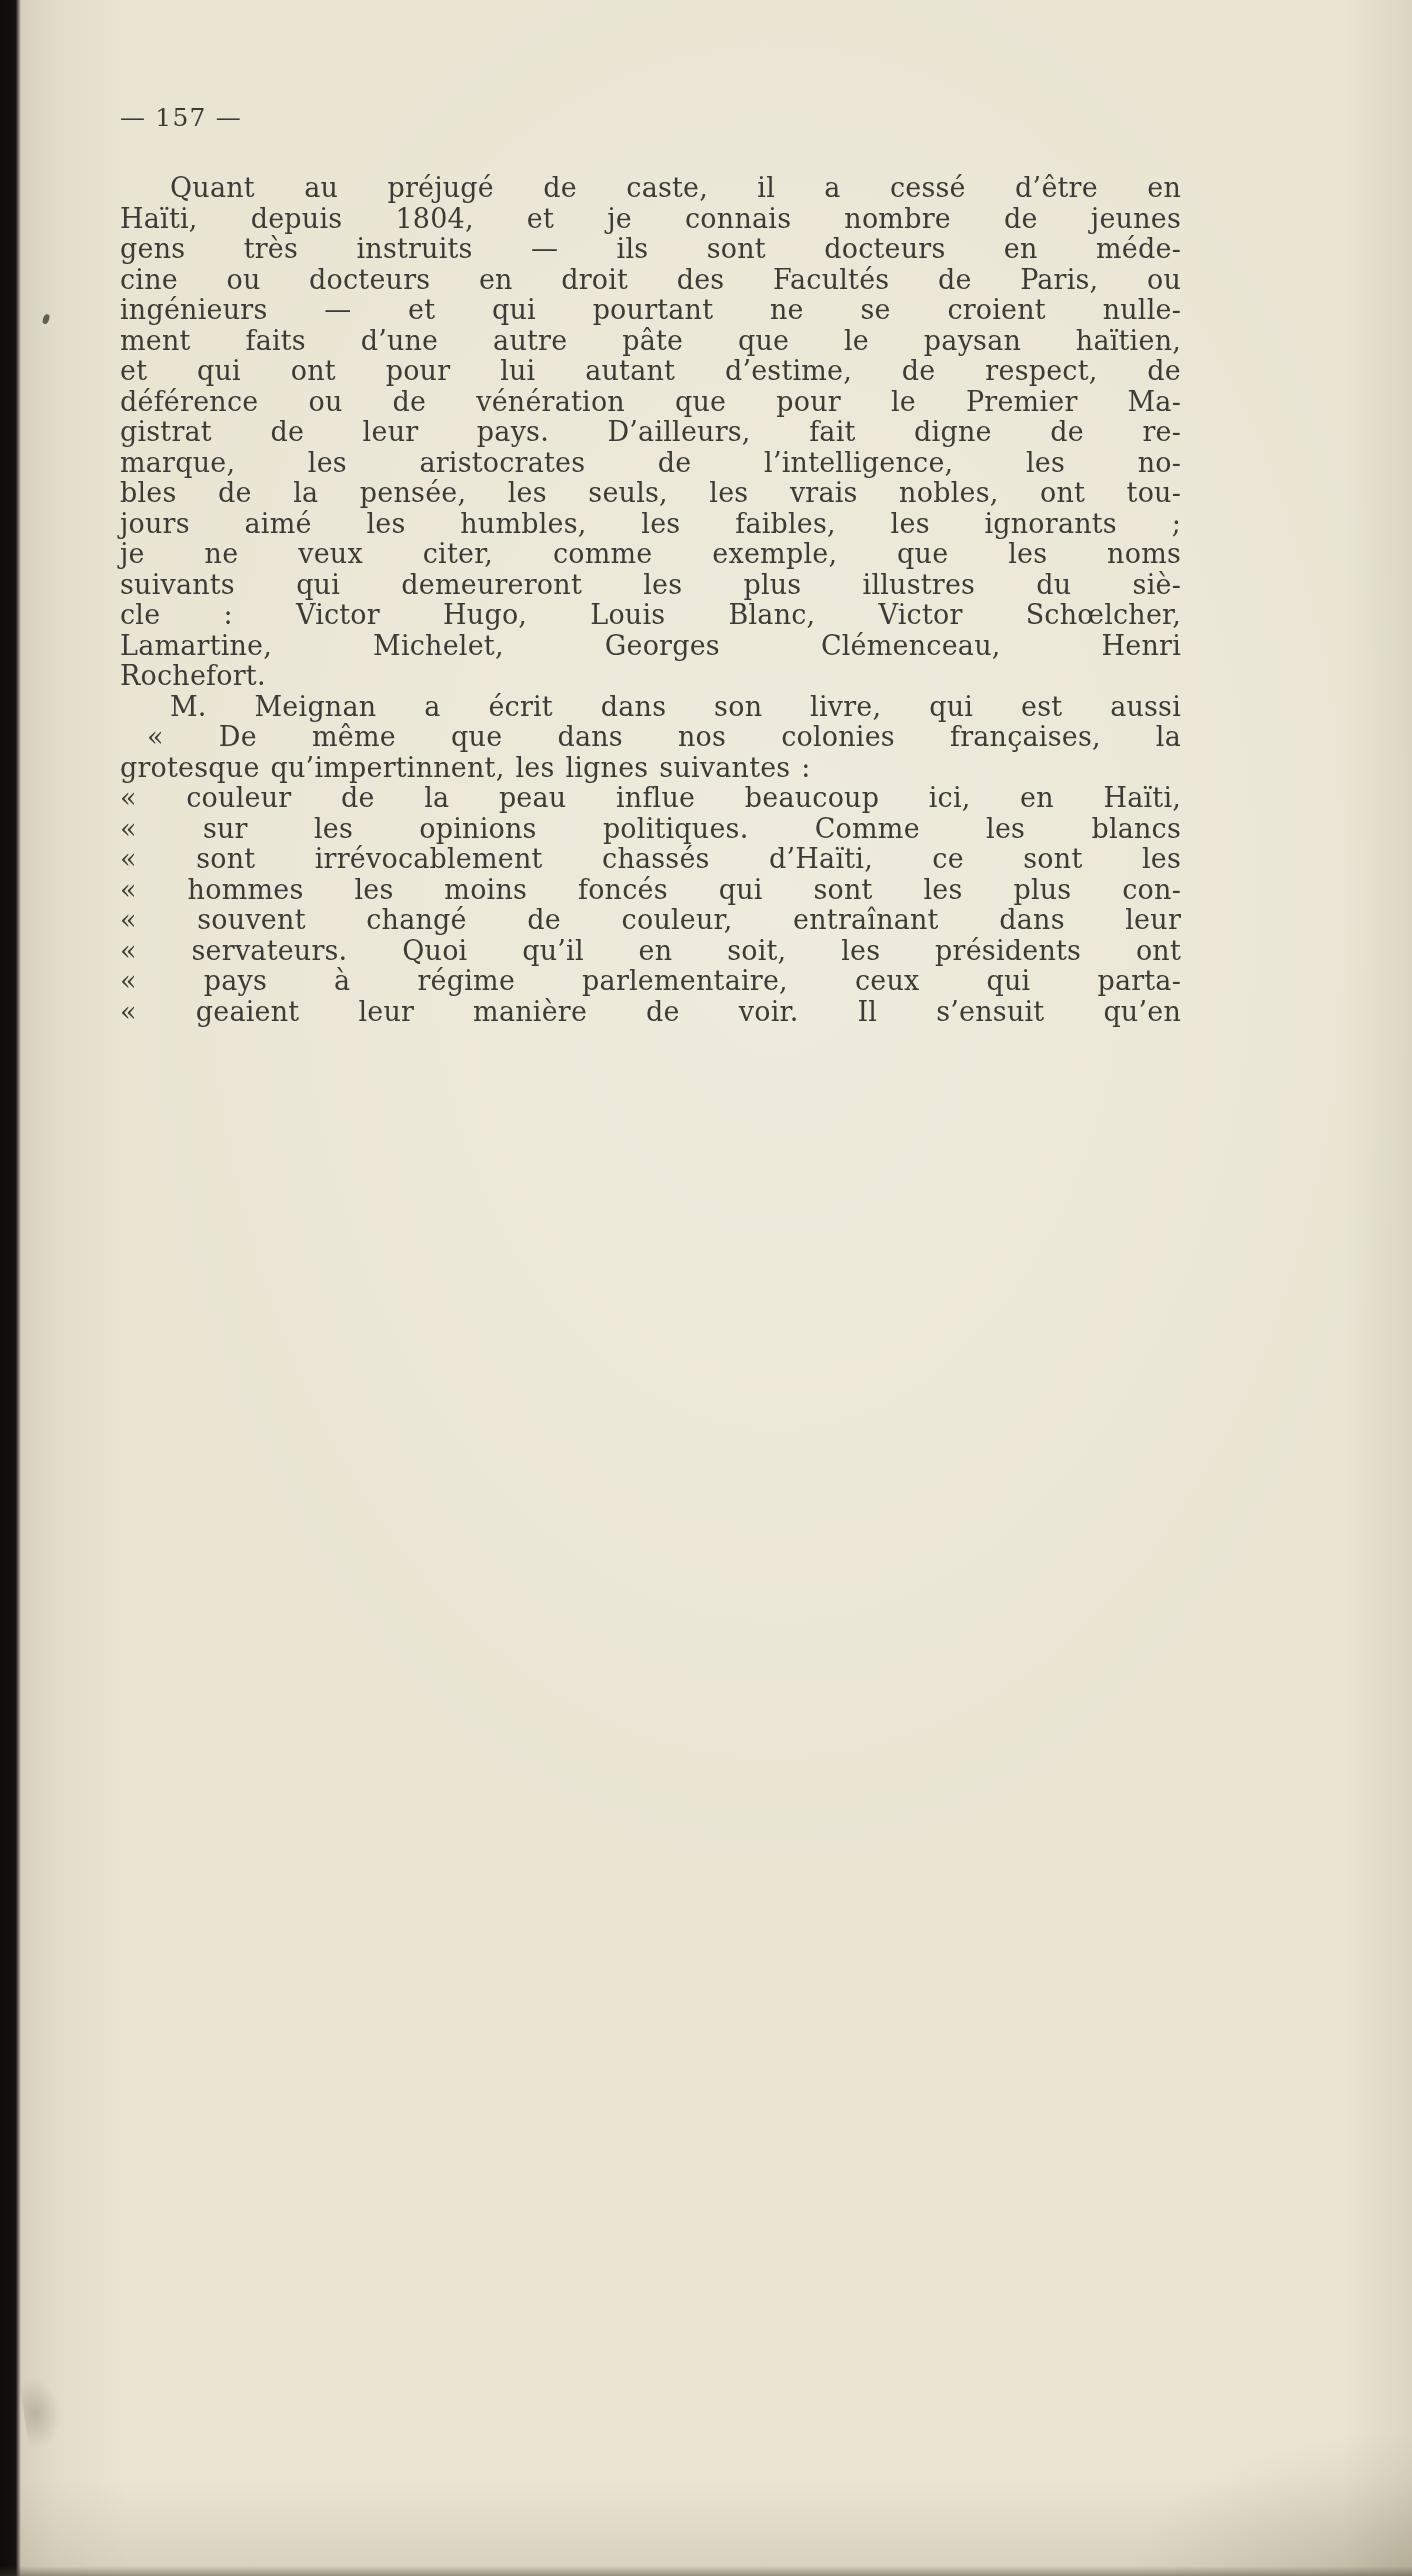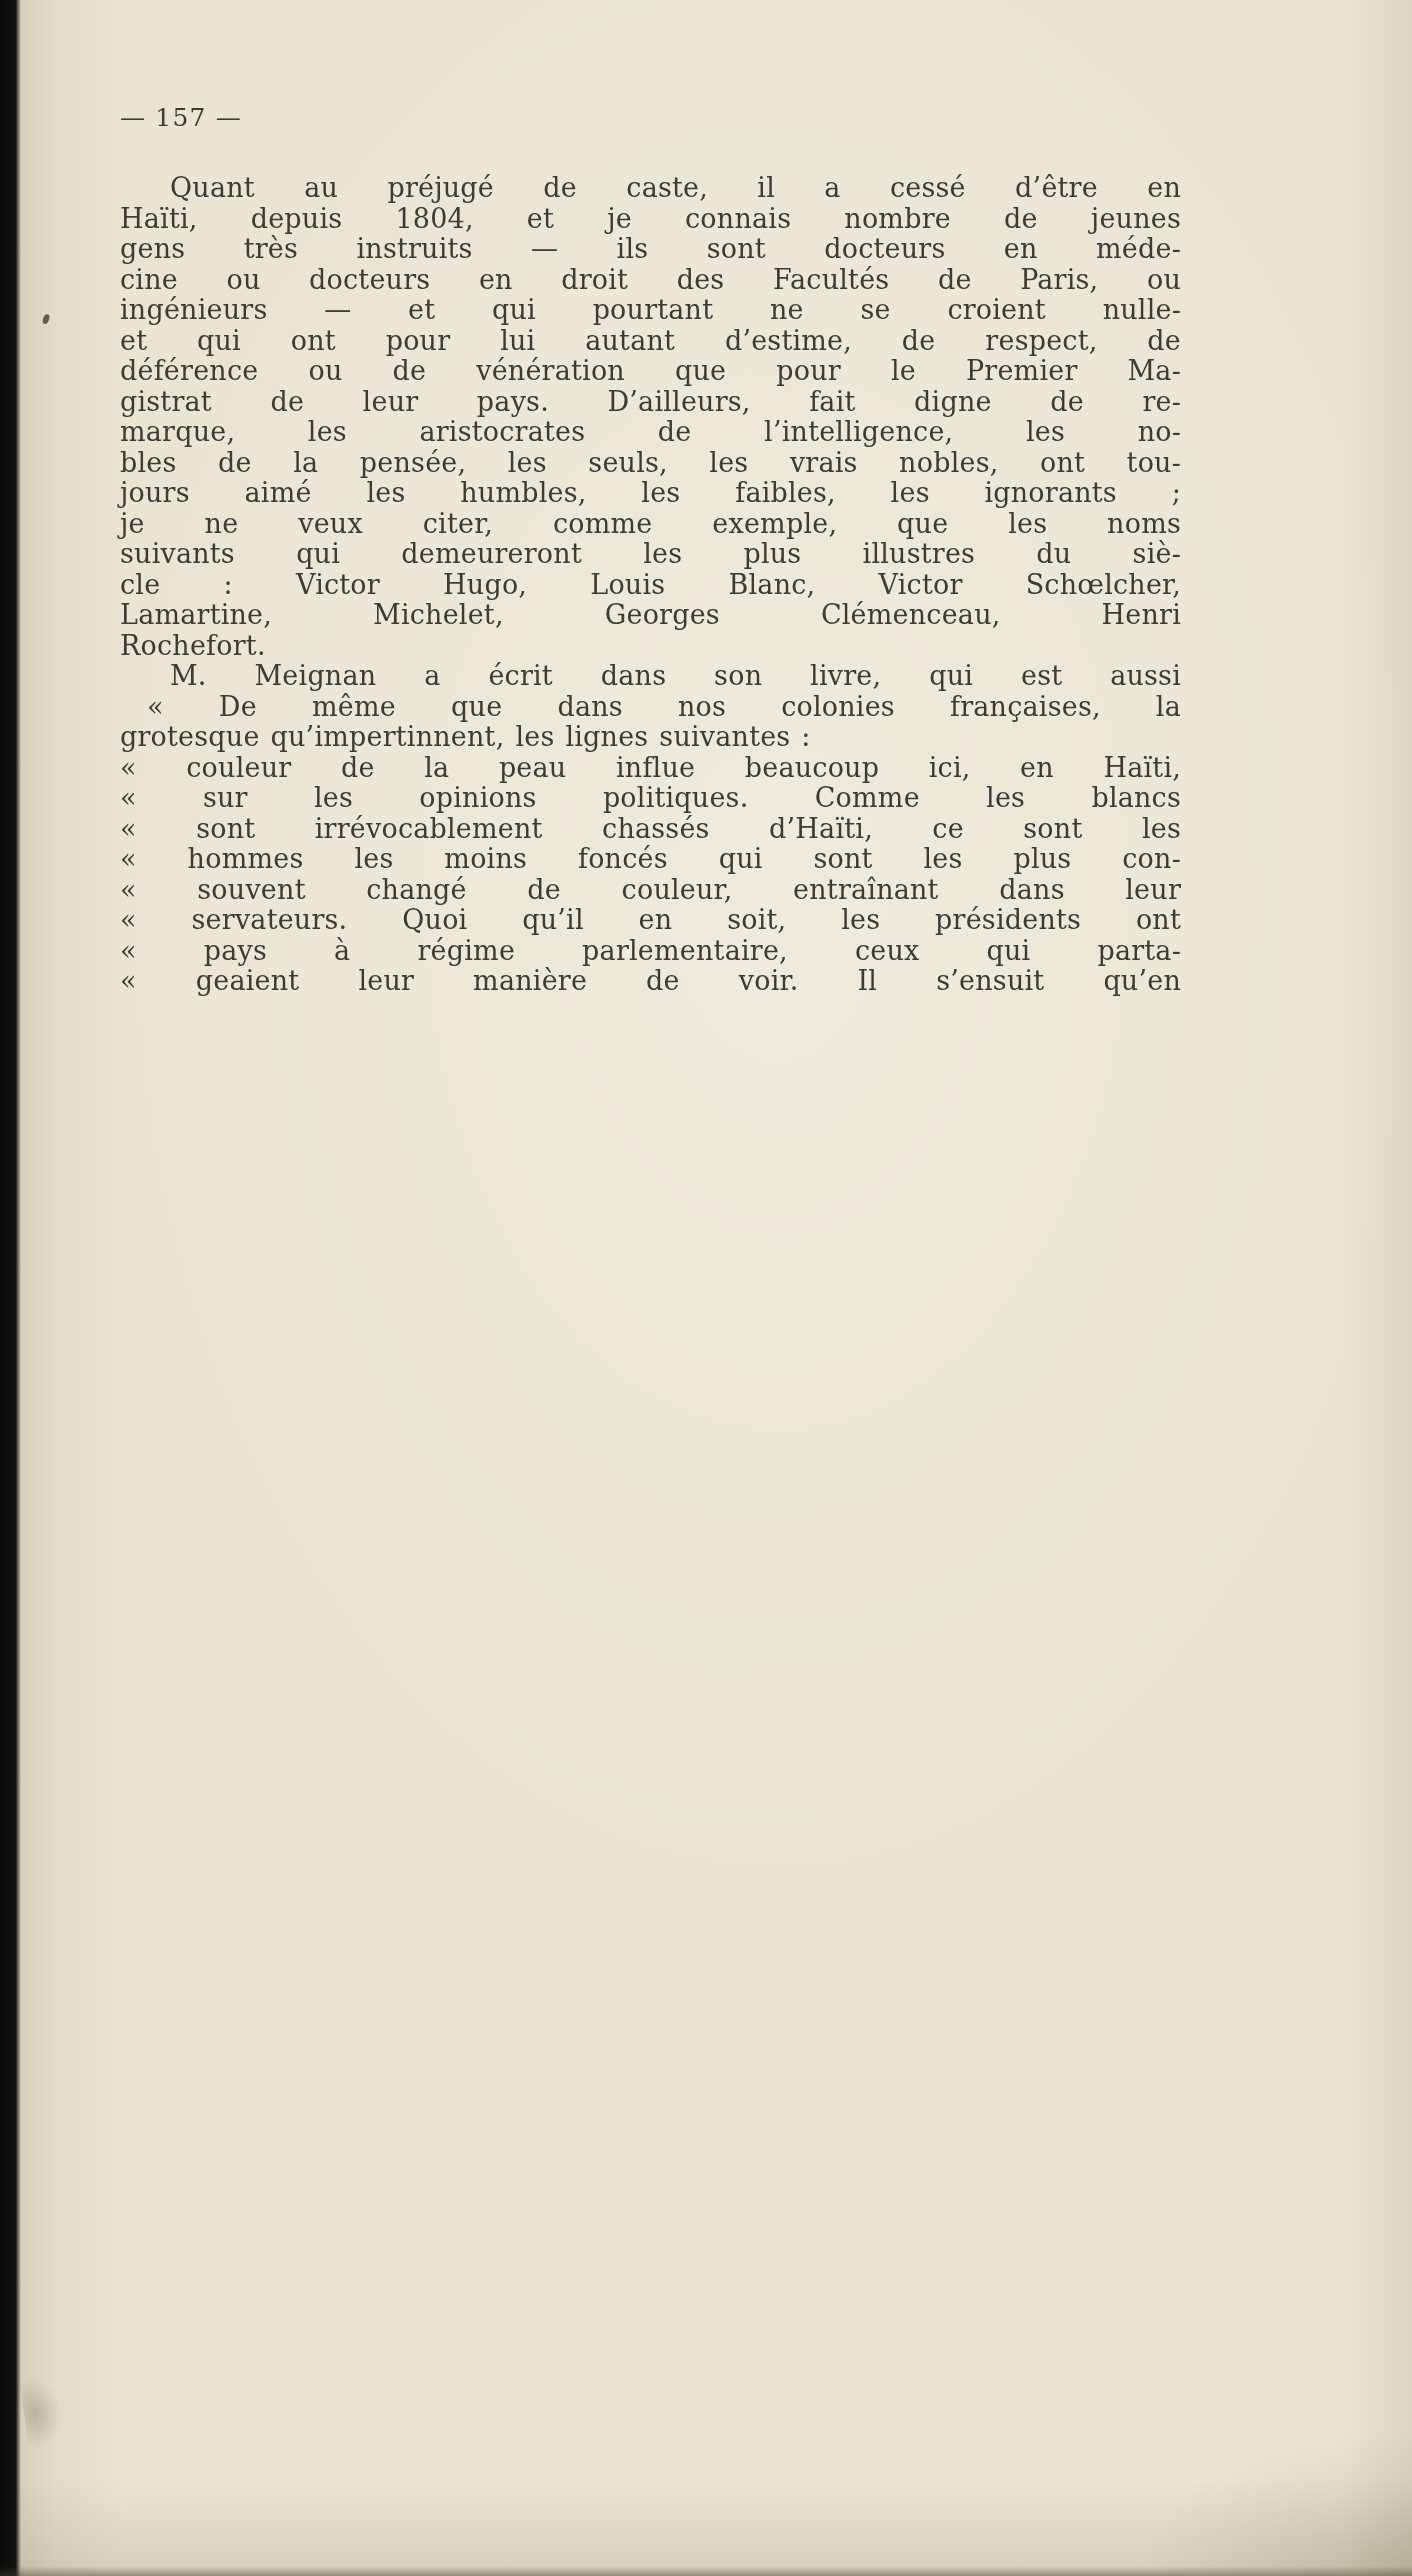--- a/index.html
+++ b/index.html
@@ -108,20 +108,21 @@
   <div class="edge-bottom"></div>
 
   <div class="page-number">— 157 —</div>
 
   <div class="text-block" id="text-block">
       <div class="line j ind1">Quant au préjugé de caste, il a cessé d’être en</div>
       <div class="line j">Haïti, depuis 1804, et je connais nombre de jeunes</div>
       <div class="line j">gens très instruits — ils sont docteurs en méde-</div>
       <div class="line j">cine ou docteurs en droit des Facultés de Paris, ou</div>
       <div class="line j">ingénieurs — et qui pourtant ne se croient nulle-</div>
+      <div class="line j">ment faits d’une autre pâte que le paysan haïtien,</div>
       <div class="line j">et qui ont pour lui autant d’estime, de respect, de</div>
       <div class="line j">déférence ou de vénération que pour le Premier Ma-</div>
       <div class="line j">gistrat de leur pays. D’ailleurs, fait digne de re-</div>
       <div class="line j">marque, les aristocrates de l’intelligence, les no-</div>
       <div class="line j">bles de la pensée, les seuls, les vrais nobles, ont tou-</div>
       <div class="line j">jours aimé les humbles, les faibles, les ignorants ;</div>
       <div class="line j">je ne veux citer, comme exemple, que les noms</div>
       <div class="line j">suivants qui demeureront les plus illustres du siè-</div>
       <div class="line j">cle : Victor Hugo, Louis Blanc, Victor Schœlcher,</div>
       <div class="line j">Lamartine, Michelet, Georges Clémenceau, Henri</div>

